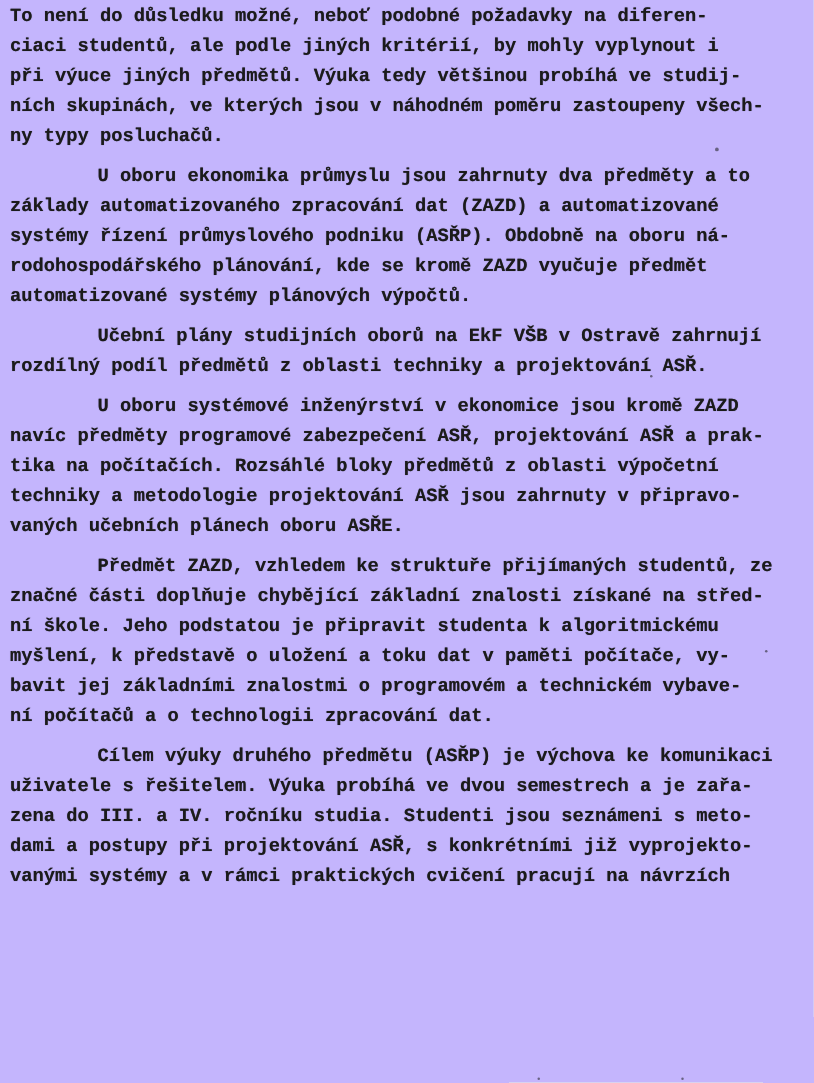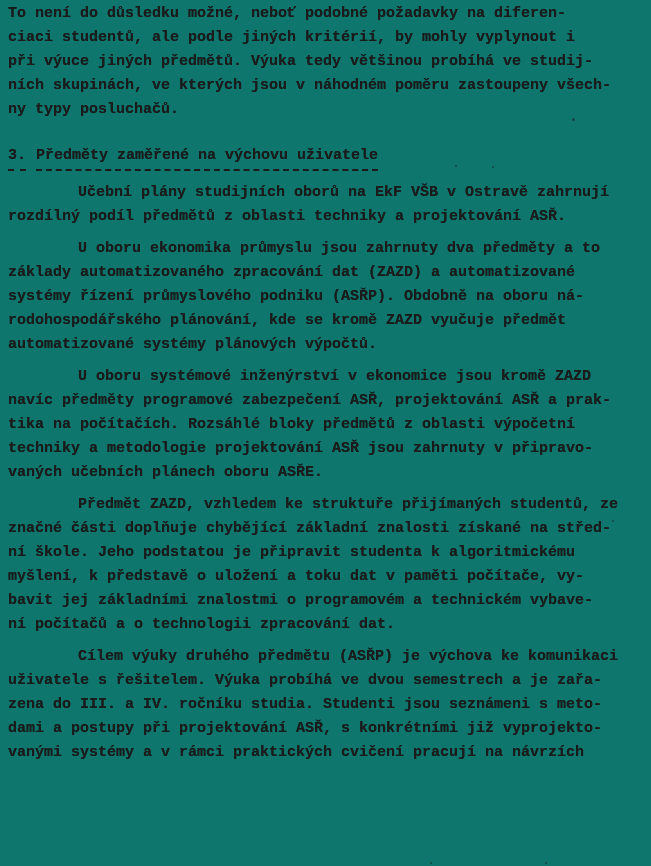--- a/index.html
+++ b/index.html
@@ -5,21 +5,21 @@
   html, body {
     margin: 0;
     padding: 0;
     background: #e9e9e6;
   }
   .scan-page {
     position: relative;
     width: 651px;
     height: 866px;
     margin: 0 auto;
-    background: #0f766e;
+    background: #c4b5fd;
     overflow: hidden;
     box-sizing: border-box;
     padding: 2px 6px 0 8px;
     font-family: "Liberation Mono", "DejaVu Sans Mono", monospace;
     font-weight: 700;
     font-size: 15px;
     line-height: 24px;
     color: #1b1b1b;
     text-shadow: 0 0 0.6px rgba(10,10,10,0.65);
   }
@@ -68,32 +68,29 @@
 <body>
 
 <div class="scan-page">
 
   <p class="para flush">To není do důsledku možné, neboť podobné požadavky na diferen-
 ciaci studentů, ale podle jiných kritérií, by mohly vyplynout i
 při výuce jiných předmětů. Výuka tedy většinou probíhá ve studij-
 ních skupinách, ve kterých jsou v náhodném poměru zastoupeny všech-
 ny typy posluchačů.</p>
 
-  <div class="section-heading">
-    <span class="section-number">3.</span><span class="section-title">Předměty zaměřené na výchovu uživatele</span>
-  </div>
-
-  <p class="para indent">Učební plány studijních oborů na EkF VŠB v Ostravě zahrnují
-rozdílný podíl předmětů z oblasti techniky a projektování ASŘ.</p>
 
   <p class="para indent">U oboru ekonomika průmyslu jsou zahrnuty dva předměty a to
 základy automatizovaného zpracování dat (ZAZD) a automatizované
 systémy řízení průmyslového podniku (ASŘP). Obdobně na oboru ná-
 rodohospodářského plánování, kde se kromě ZAZD vyučuje předmět
 automatizované systémy plánových výpočtů.</p>
+
+  <p class="para indent">Učební plány studijních oborů na EkF VŠB v Ostravě zahrnují
+rozdílný podíl předmětů z oblasti techniky a projektování ASŘ.</p>
 
   <p class="para indent">U oboru systémové inženýrství v ekonomice jsou kromě ZAZD
 navíc předměty programové zabezpečení ASŘ, projektování ASŘ a prak-
 tika na počítačích. Rozsáhlé bloky předmětů z oblasti výpočetní
 techniky a metodologie projektování ASŘ jsou zahrnuty v připravo-
 vaných učebních plánech oboru ASŘE.</p>
 
 
   <p class="para indent">Předmět ZAZD, vzhledem ke struktuře přijímaných studentů, ze
 značné části doplňuje chybějící základní znalosti získané na střed-

